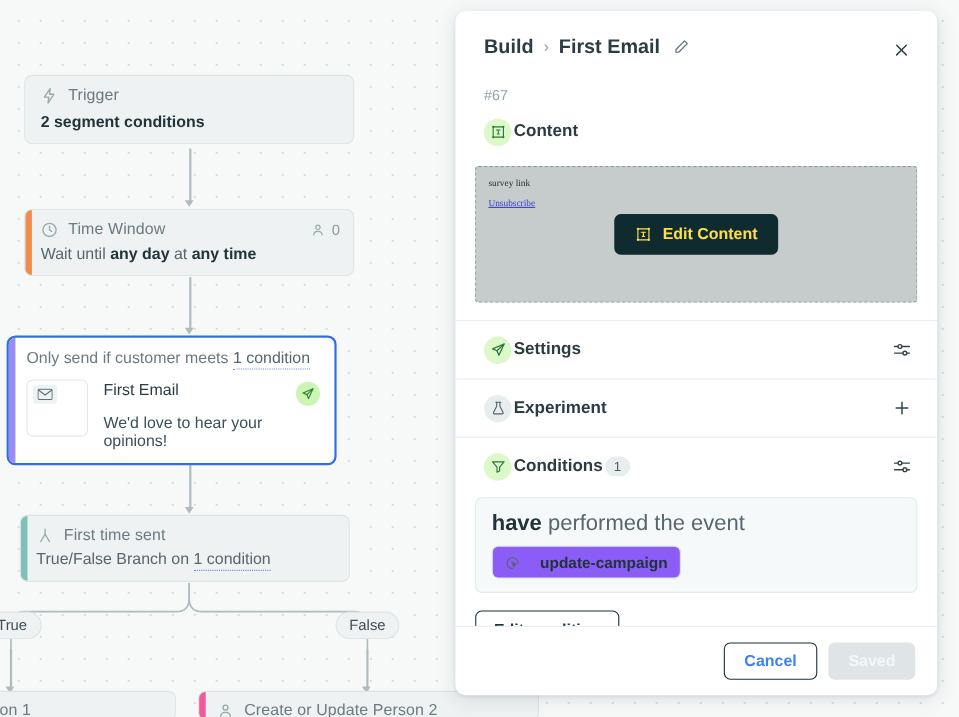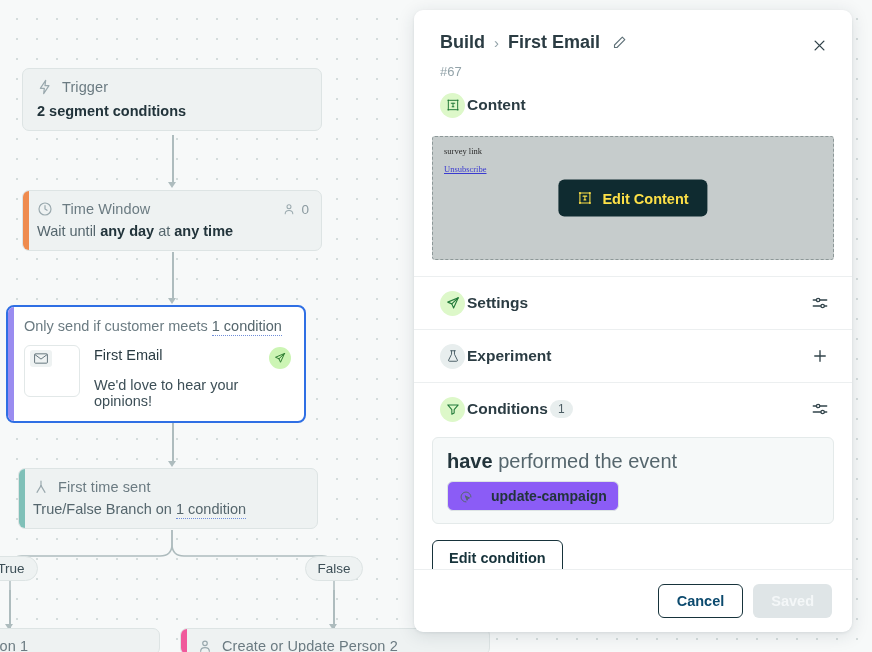--- a/index.html
+++ b/index.html
@@ -139,21 +139,21 @@
   .crumb-cur { font-size: 18px; font-weight: 700; color: #2b3c43; }
   .pencil { width: 15px; height: 15px; color: #5f7178; margin-left: 3px; }
   .pencil svg { width: 100%; height: 100%; display: block; }
   #close-btn {
     position: absolute; right: 20px; top: 22px;
     width: 26px; height: 26px; display: flex; align-items: center;
     justify-content: center; color: #32444b; background: none;
     border: none; cursor: pointer;
   }
   #close-btn svg { width: 15px; height: 15px; }
-  .subid { font-size: 13px; color: #93a3a9; margin-top: 11px; }
+  .subid { font-size: 13px; color: #93a3a9; margin-top: 26px; }
 
   .panel-body { flex: 1; overflow: hidden; }
 
   .section-head {
     display: flex; align-items: center; gap: 2px;
     padding: 0 20px 0 26px; height: 52px;
   }
   .sec-ico {
     width: 25px; height: 25px; border-radius: 50%;
     display: flex; align-items: center; justify-content: center;
@@ -221,21 +221,21 @@
 
   
   .panel-foot {
     border-top: 1px solid #eceff0;
     padding: 14px 20px; display: flex; justify-content: flex-end; gap: 10px;
   }
   .btn {
     height: 34px; padding: 0 18px; border-radius: 6px; font-size: 14.5px;
     font-weight: 700; cursor: pointer; font-family: "Liberation Sans", sans-serif;
   }
-  #cancel-btn { background: #fff; border: 1.5px solid #17333b; color: #0c4a6e; }
+  #cancel-btn { background: #fff; border: 1.5px solid #17333b; color: #3b82f6; }
   #saved-btn { background: #dfe5e7; border: none; color: #f4f7f8; cursor: default; }
 </style>
 </head>
 <body>
 
 <div id="root">
 
   <div id="canvas">
 
     <div class="edge vline" style="left:172px; top:135px; height:50px;"></div>

